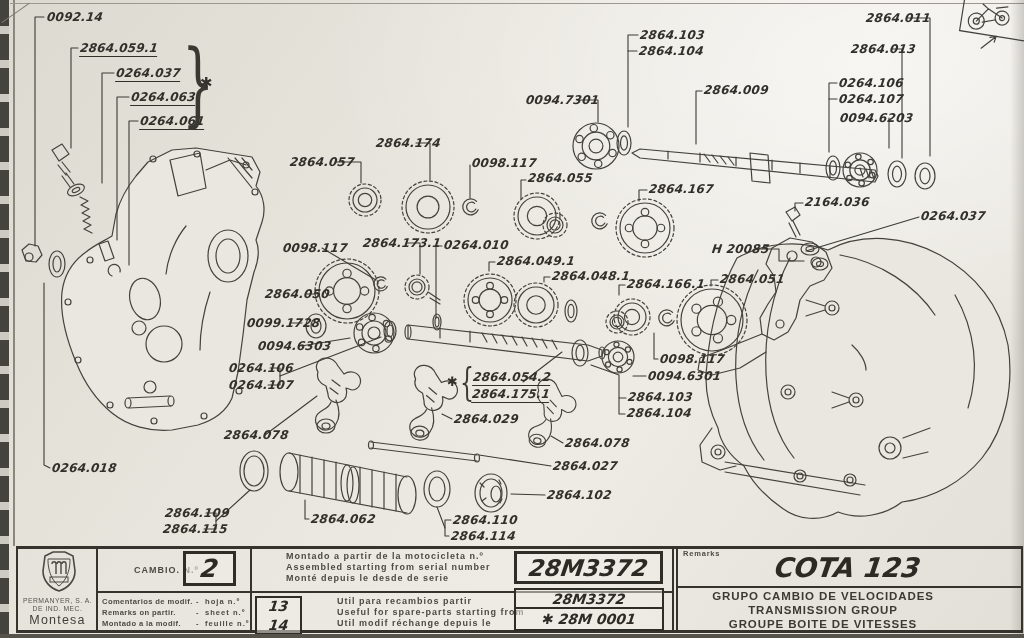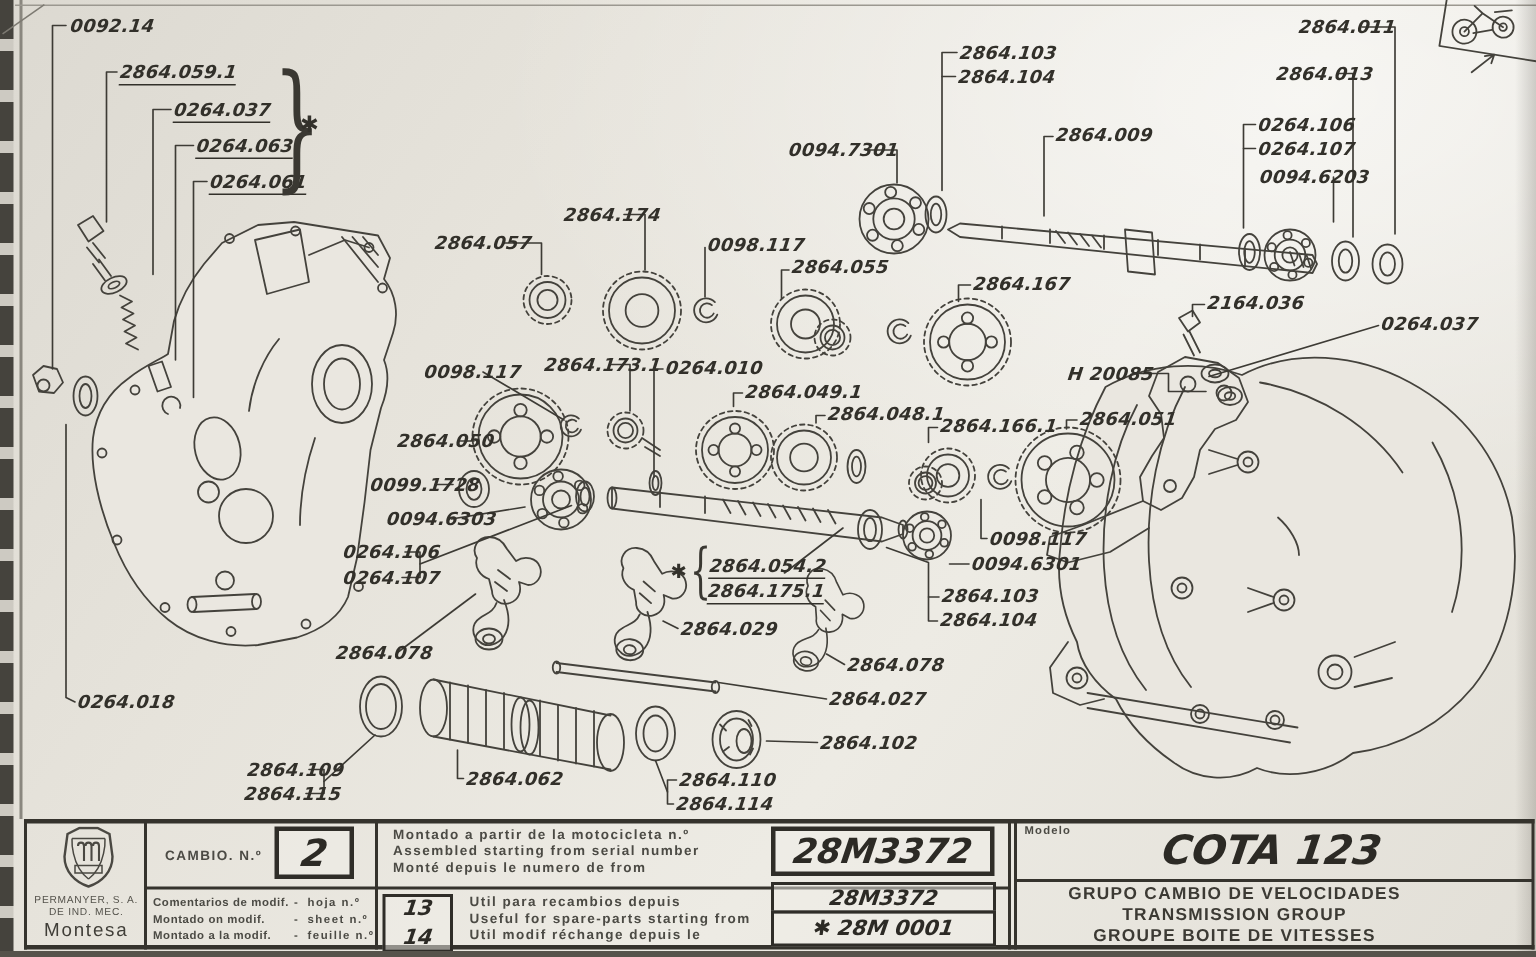--- a/index.html
+++ b/index.html
@@ -27,21 +27,21 @@
   .callout{position:absolute;font:700 italic 12px/13px "DejaVu Sans",sans-serif;
     color:#32302a;letter-spacing:.2px;transform:skewX(-7deg);white-space:nowrap;}
   .callout.u{border-bottom:1.4px solid #32302a;padding-bottom:1px;}
   .brace{position:absolute;color:#3a3832;font-family:"DejaVu Serif",serif;font-weight:400;
     transform:scaleX(.55);transform-origin:left top;line-height:1;}
   .aster{position:absolute;color:#33312b;}
 
   
   .tb-line{position:absolute;background:#35332d;}
   .tcell-text{position:absolute;font-family:"Liberation Sans",sans-serif;color:#4b4a44;}
-  .printrow{letter-spacing:1px;font-size:9px;font-weight:600;}
+  .printrow{letter-spacing:1px;font-size:9px;font-weight:600;margin-left:24px;}
   .smallprint{letter-spacing:.4px;font-size:7.6px;font-weight:700;}
   .handbox{position:absolute;border:3px solid #2f2d28;background:rgba(240,238,232,.5);
     display:flex;align-items:center;justify-content:center;}
   .hand{font-family:"DejaVu Sans",sans-serif;font-style:italic;font-weight:700;color:#2c2a25;
     transform:skewX(-8deg);white-space:nowrap;}
   .grp{position:absolute;width:298px;text-align:center;font-family:"Liberation Sans",sans-serif;
     font-weight:700;font-size:11.5px;letter-spacing:.9px;color:#3c3a34;}
   .logo-line{position:absolute;width:81px;text-align:center;font-family:"Liberation Sans",sans-serif;}
 </style>
 </head>
@@ -474,50 +474,50 @@
       <div class="logo-line" style="left:17px;top:613px;font-size:12.5px;font-weight:400;letter-spacing:1.2px;color:#403e38">Montesa</div>
     </div>
 
     <div class="tcell-text printrow" style="left:110px;top:565px">CAMBIO. N.º</div>
     <div class="handbox" style="left:183px;top:551px;width:47px;height:29px">
       <span class="hand" style="font-size:25px">2</span>
     </div>
 
     <div class="tcell-text printrow" style="left:262px;top:551px">Montado a partir de la motocicleta n.º</div>
     <div class="tcell-text printrow" style="left:262px;top:562px">Assembled starting from serial number</div>
-    <div class="tcell-text printrow" style="left:262px;top:573px">Monté depuis le numero de from</div>
+    <div class="tcell-text printrow" style="left:262px;top:573px">Monté depuis le desde de serie</div>
     <div class="handbox" style="left:514px;top:551px;width:143px;height:27px">
       <span class="hand" style="font-size:23px">28M3372</span>
     </div>
 
     <div class="tcell-text smallprint" style="left:102px;top:597px">Comentarios de modif.</div>
-    <div class="tcell-text smallprint" style="left:102px;top:608px">Montado on modif.</div>
+    <div class="tcell-text smallprint" style="left:102px;top:608px">Remarks on partir.</div>
     <div class="tcell-text smallprint" style="left:102px;top:619px">Montado a la modif.</div>
     <div class="tcell-text smallprint" style="left:196px;top:597px">-</div>
     <div class="tcell-text smallprint" style="left:196px;top:608px">-</div>
     <div class="tcell-text smallprint" style="left:196px;top:619px">-</div>
     <div class="tcell-text smallprint" style="left:205px;top:597px;letter-spacing:1px">hoja n.º</div>
     <div class="tcell-text smallprint" style="left:205px;top:608px;letter-spacing:1px">sheet n.º</div>
     <div class="tcell-text smallprint" style="left:205px;top:619px;letter-spacing:1px">feuille n.º</div>
     <div class="handbox" style="left:255px;top:596px;width:43px;height:33px;border-width:2px;flex-direction:column;justify-content:space-between;padding:1px 0">
       <span class="hand" style="font-size:14px;line-height:14px">13</span>
       <span class="hand" style="font-size:14px;line-height:14px">14</span>
     </div>
 
-    <div class="tcell-text printrow" style="left:313px;top:596px">Util para recambios depuis</div>
+    <div class="tcell-text printrow" style="left:313px;top:596px">Util para recambios partir</div>
     <div class="tcell-text printrow" style="left:313px;top:607px">Useful for spare-parts starting from</div>
     <div class="tcell-text printrow" style="left:313px;top:618px">Util modif réchange depuis le</div>
     <div class="handbox" style="left:514px;top:588px;width:146px;height:17px;border-width:2px">
       <span class="hand" style="font-size:14px">28M3372</span>
     </div>
     <div class="handbox" style="left:514px;top:607px;width:146px;height:20px;border-width:2px">
       <span class="hand" style="font-size:14px">✱ 28M 0001</span>
     </div>
 
-    <div class="tcell-text" style="left:683px;top:549px;font-size:7.5px;font-weight:700;letter-spacing:.8px">Modelo</div>
+    <div class="tcell-text" style="left:683px;top:549px;font-size:7.5px;font-weight:700;letter-spacing:.8px">Remarks</div>
     <div class="hand" style="position:absolute;left:775px;top:552px;font-size:27px">COTA 123</div>
     <div class="grp" style="left:674px;top:590px">GRUPO CAMBIO DE VELOCIDADES</div>
     <div class="grp" style="left:674px;top:604px">TRANSMISSION GROUP</div>
     <div class="grp" style="left:674px;top:618px">GROUPE BOITE DE VITESSES</div>
   </div>
 
   <div class="bottom-shade"></div>
 </div>
 
 </body></html>

